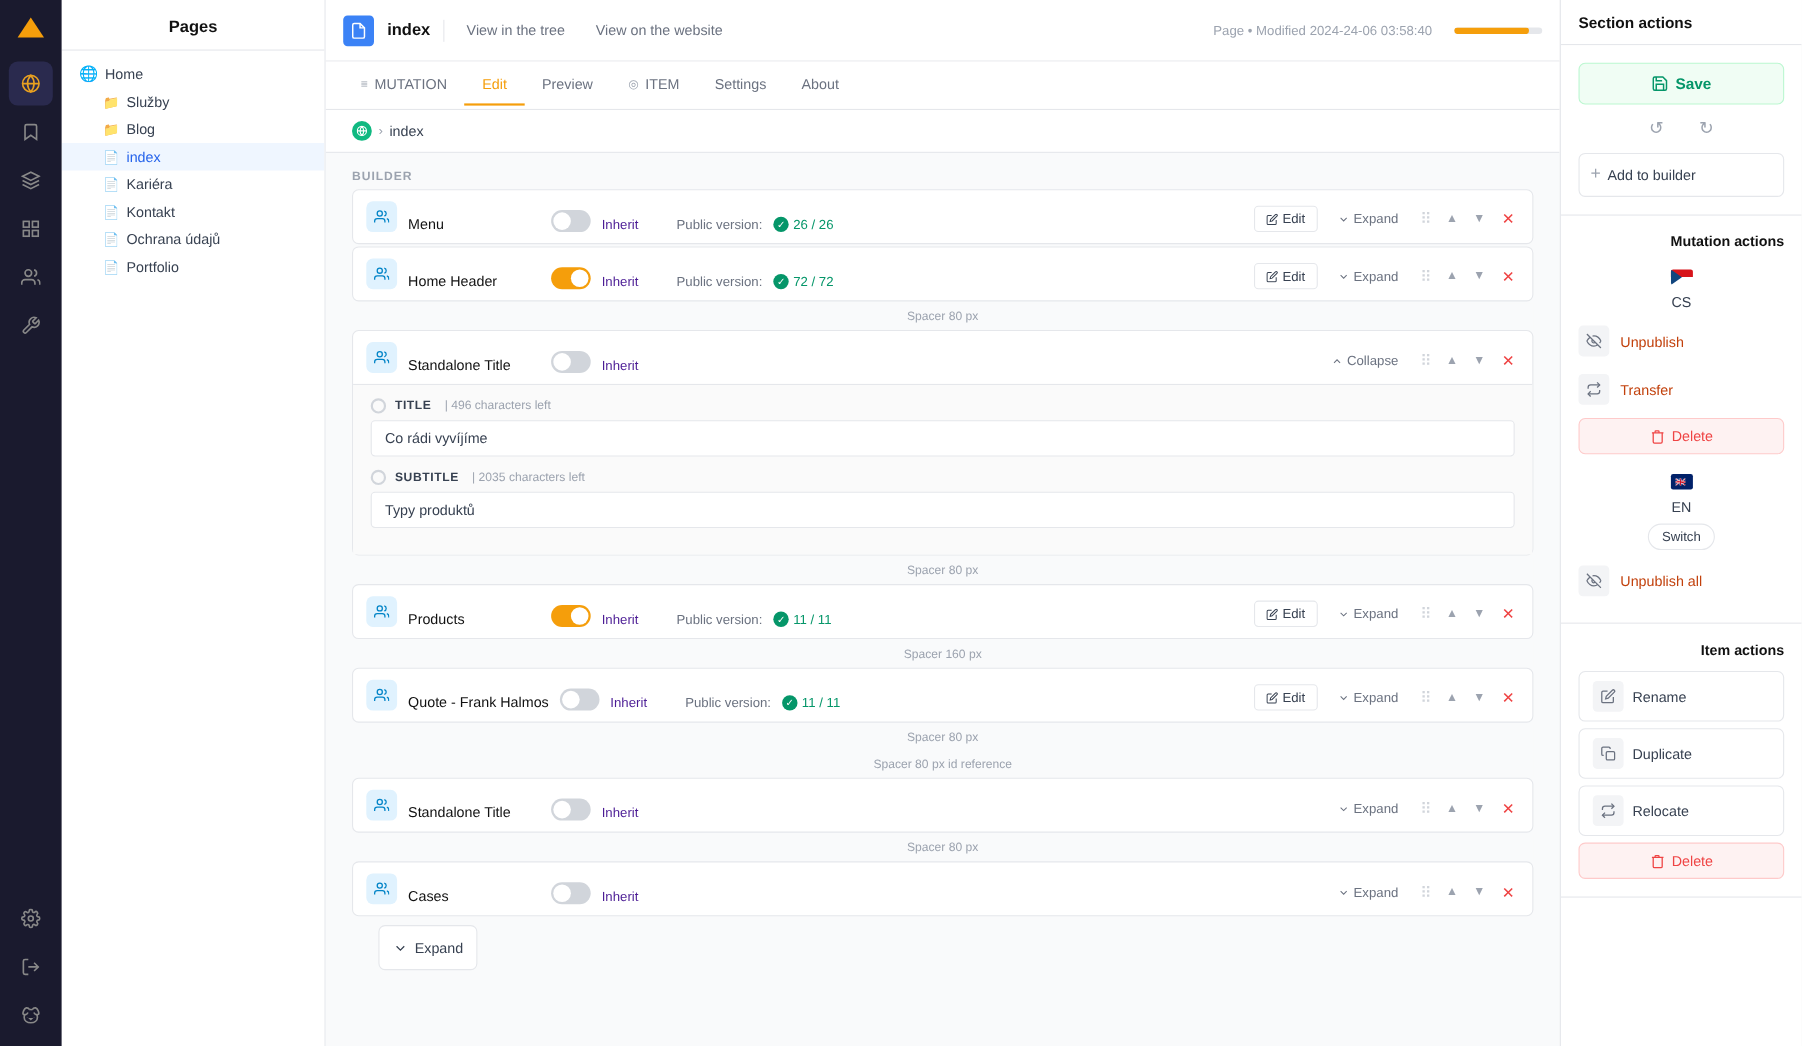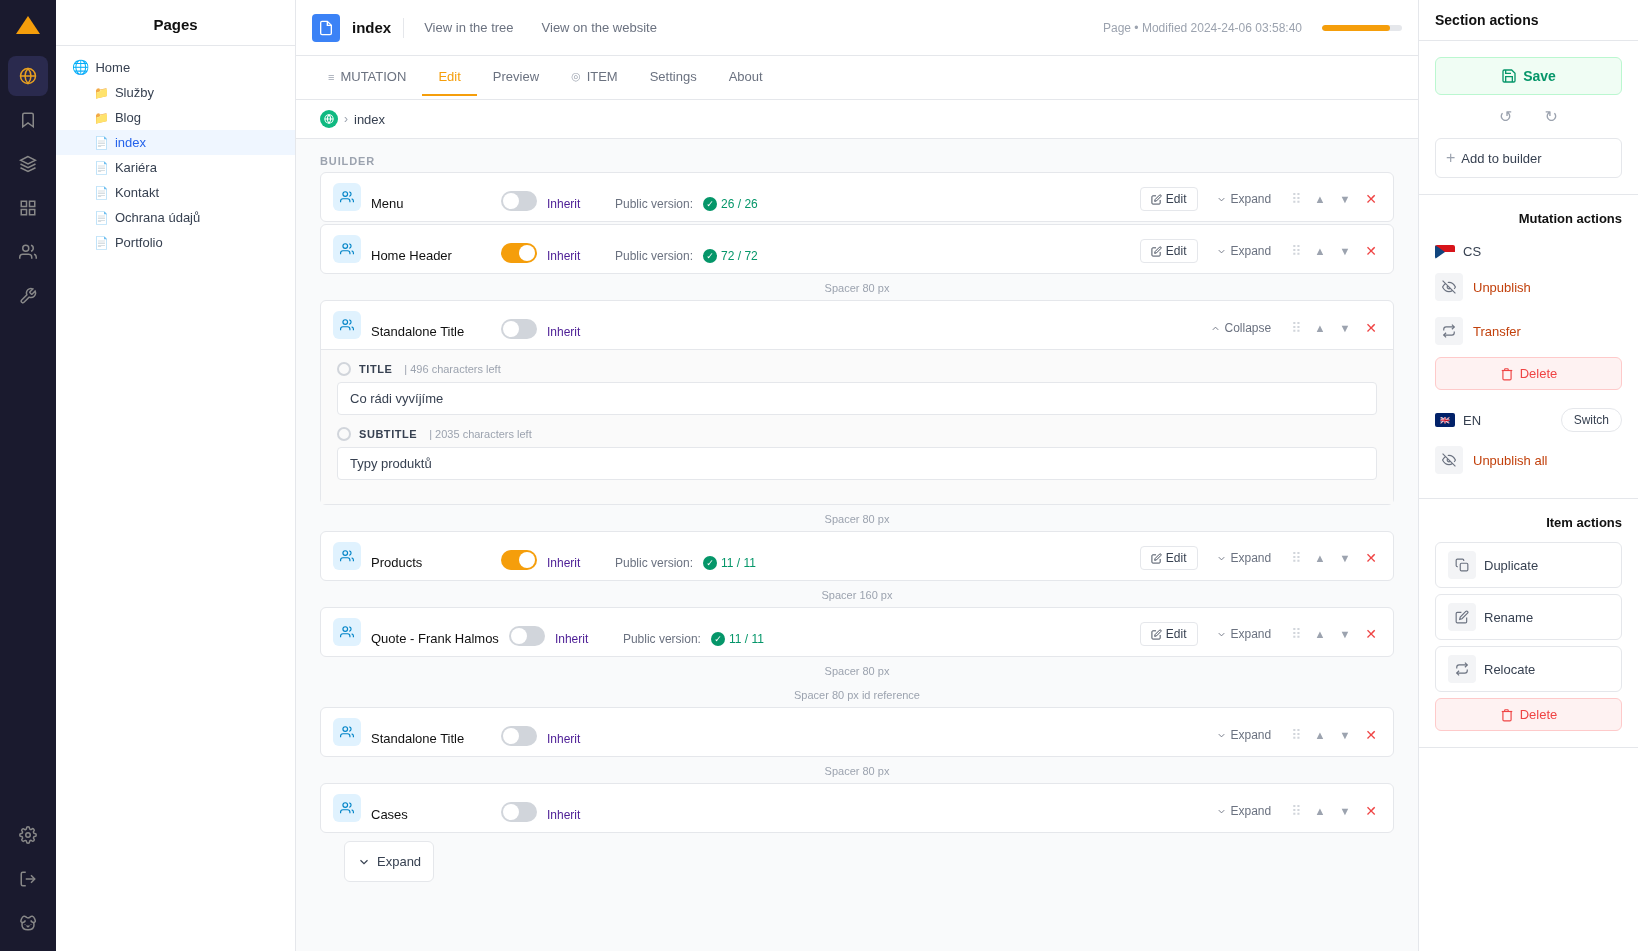--- a/index.html
+++ b/index.html
@@ -533,20 +533,21 @@
       font-size: 8px;
       color: white;
       flex-shrink: 0;
     }
 
     .lang-row {
       display: flex;
       align-items: center;
       gap: 8px;
       padding: 6px 0;
+      flex-direction: column;
     }
     .lang-code {
       font-size: 13px;
       font-weight: 500;
       color: #374151;
       flex: 1;
     }
     .btn-switch {
       padding: 4px 12px;
       background: #fff;
@@ -1153,35 +1154,35 @@
       <span class="mutation-action-label">Unpublish all</span>
     </div>
   </div>
 
   <div class="panel-section">
     <div class="panel-section-title">Item actions</div>
 
     <button class="item-action-btn">
       <div class="mutation-action-icon gray">
         <svg width="14" height="14" viewBox="0 0 24 24" fill="none" stroke="currentColor" stroke-width="2">
+            <path d="M11 4H4a2 2 0 0 0-2 2v14a2 2 0 0 0 2 2h14a2 2 0 0 0 2-2v-7"></path>
+            <path d="M18.5 2.5a2.121 2.121 0 0 1 3 3L12 15l-4 1 1-4 9.5-9.5z"></path>
+          </svg>
+      </div>
+      <span>Rename</span>
+    </button>
+
+    <button class="item-action-btn">
+      <div class="mutation-action-icon gray">
+        <svg width="14" height="14" viewBox="0 0 24 24" fill="none" stroke="currentColor" stroke-width="2">
             <rect x="9" y="9" width="13" height="13" rx="2" ry="2"></rect>
             <path d="M5 15H4a2 2 0 0 1-2-2V4a2 2 0 0 1 2-2h9a2 2 0 0 1 2 2v1"></path>
           </svg>
       </div>
       <span>Duplicate</span>
-    </button>
-
-    <button class="item-action-btn">
-      <div class="mutation-action-icon gray">
-        <svg width="14" height="14" viewBox="0 0 24 24" fill="none" stroke="currentColor" stroke-width="2">
-            <path d="M11 4H4a2 2 0 0 0-2 2v14a2 2 0 0 0 2 2h14a2 2 0 0 0 2-2v-7"></path>
-            <path d="M18.5 2.5a2.121 2.121 0 0 1 3 3L12 15l-4 1 1-4 9.5-9.5z"></path>
-          </svg>
-      </div>
-      <span>Rename</span>
     </button>
 
     <button class="item-action-btn">
       <div class="mutation-action-icon gray">
         <svg width="14" height="14" viewBox="0 0 24 24" fill="none" stroke="currentColor" stroke-width="2">
             <polyline points="17 1 21 5 17 9"></polyline>
             <path d="M3 11V9a4 4 0 0 1 4-4h14"></path>
             <polyline points="7 23 3 19 7 15"></polyline>
             <path d="M21 13v2a4 4 0 0 1-4 4H3"></path>
           </svg>

